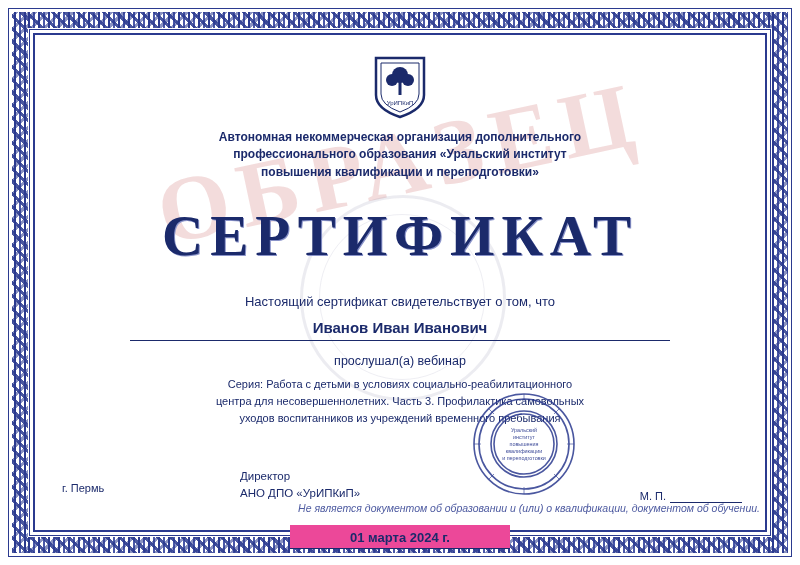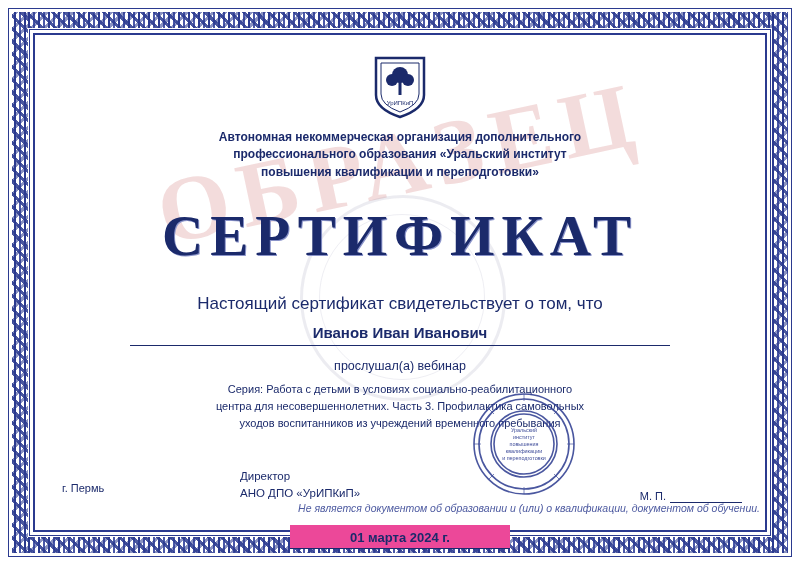--- a/index.html
+++ b/index.html
@@ -157,21 +157,21 @@
     font-size: 57px;
     font-weight: bold;
     letter-spacing: 7px;
     color: #1b2a6b;
     font-family: "Liberation Serif", serif;
     text-shadow: 1px 1px 0 #8a93c9;
   }
 
   .subtitle {
     margin-top: 26px;
-    font-size: 17px;
+    font-size: 13px;
     color: #1b2a6b;
   }
 
   .name-line {
     margin: 10px auto 0;
     width: 540px;
     position: relative;
   }
   .name-text {
     font-size: 15px;

